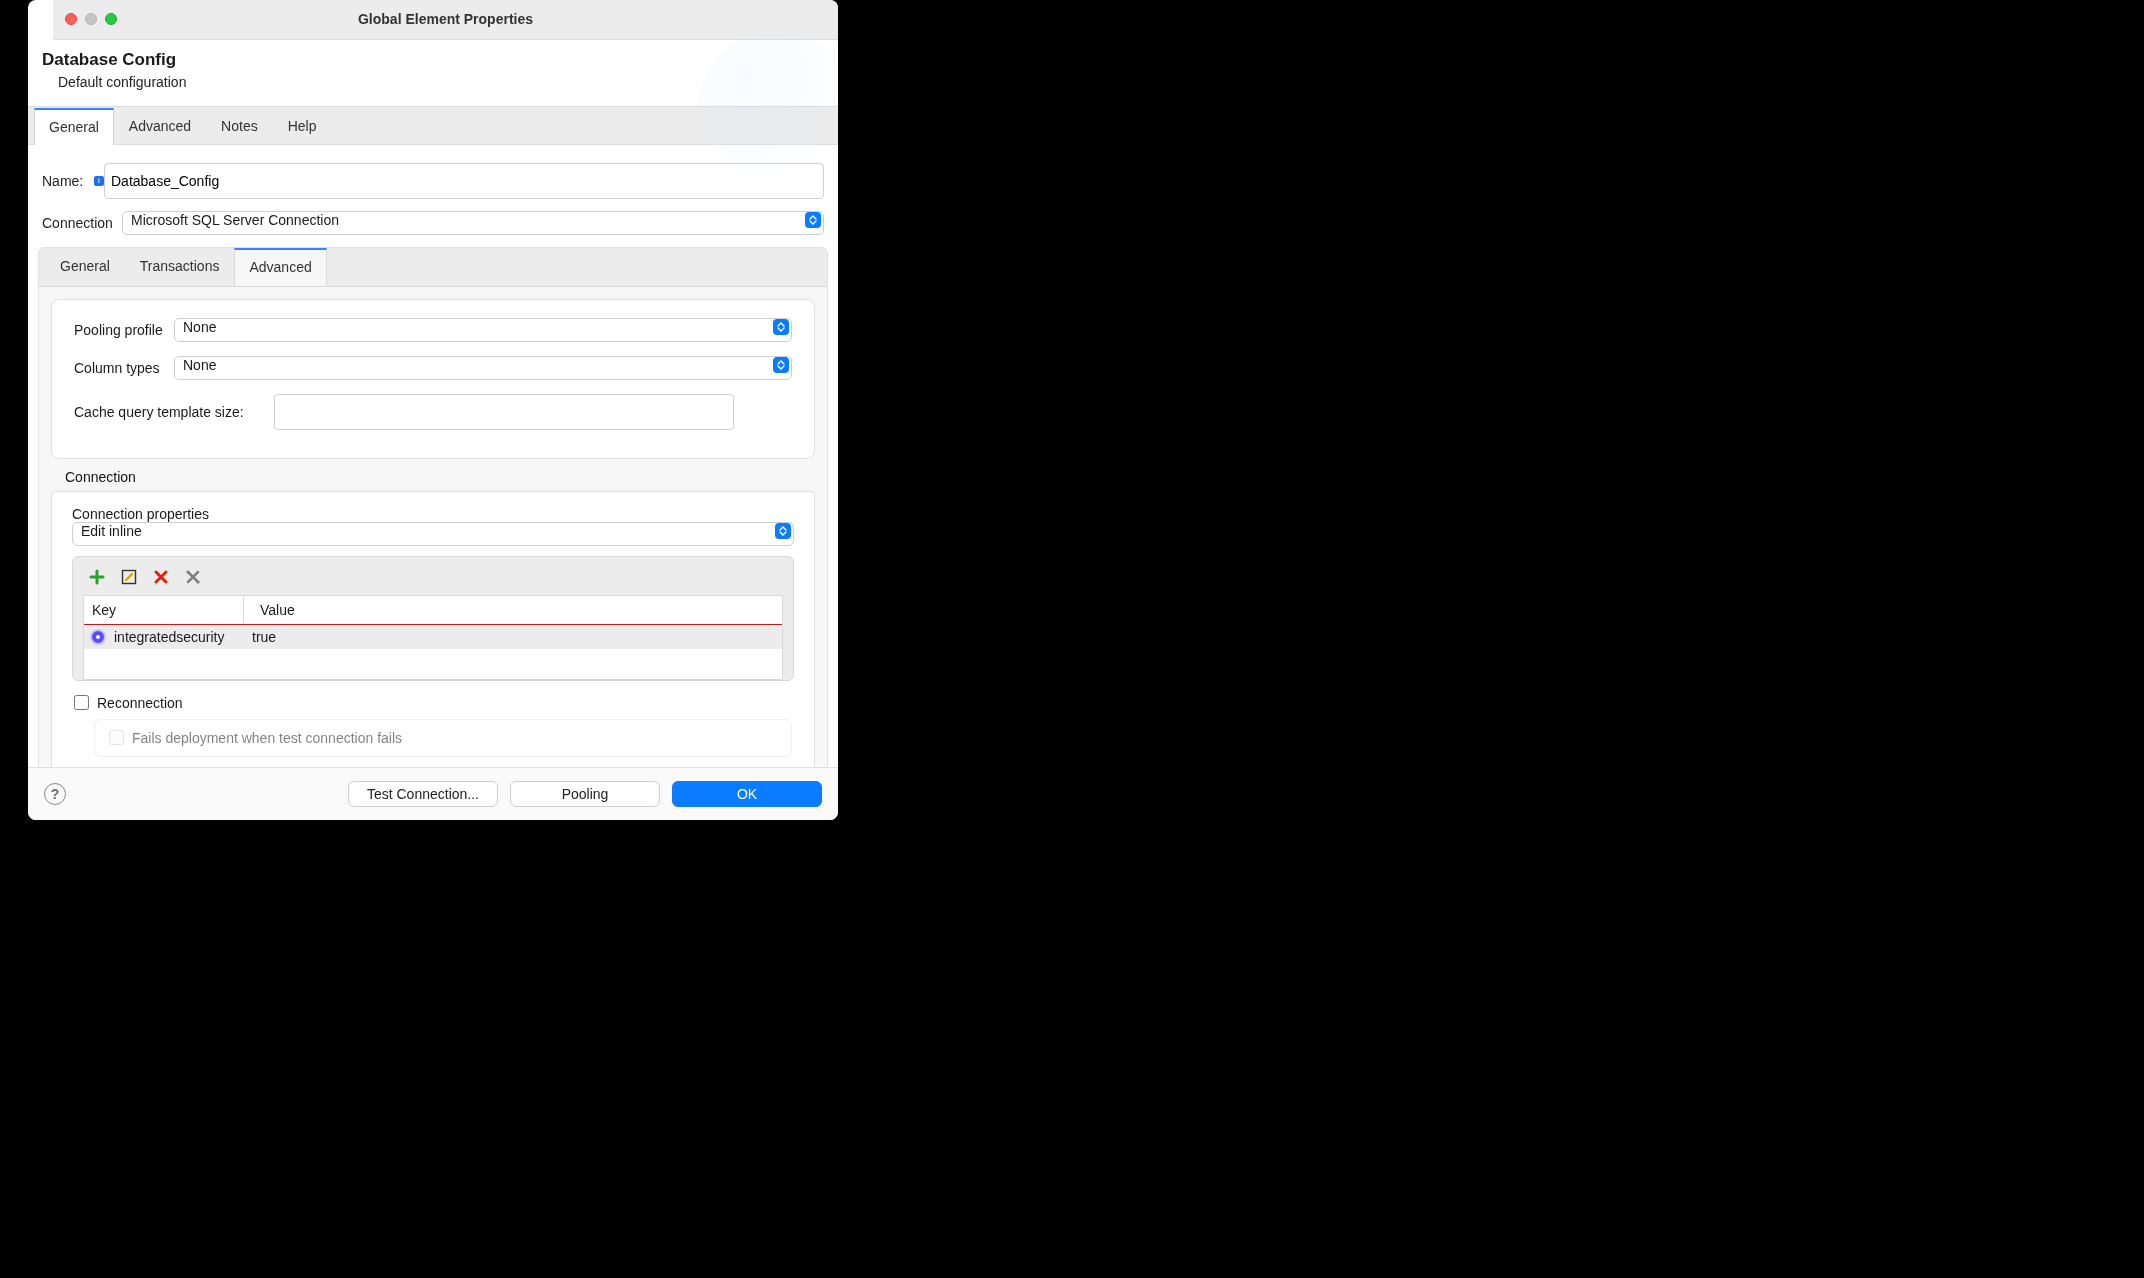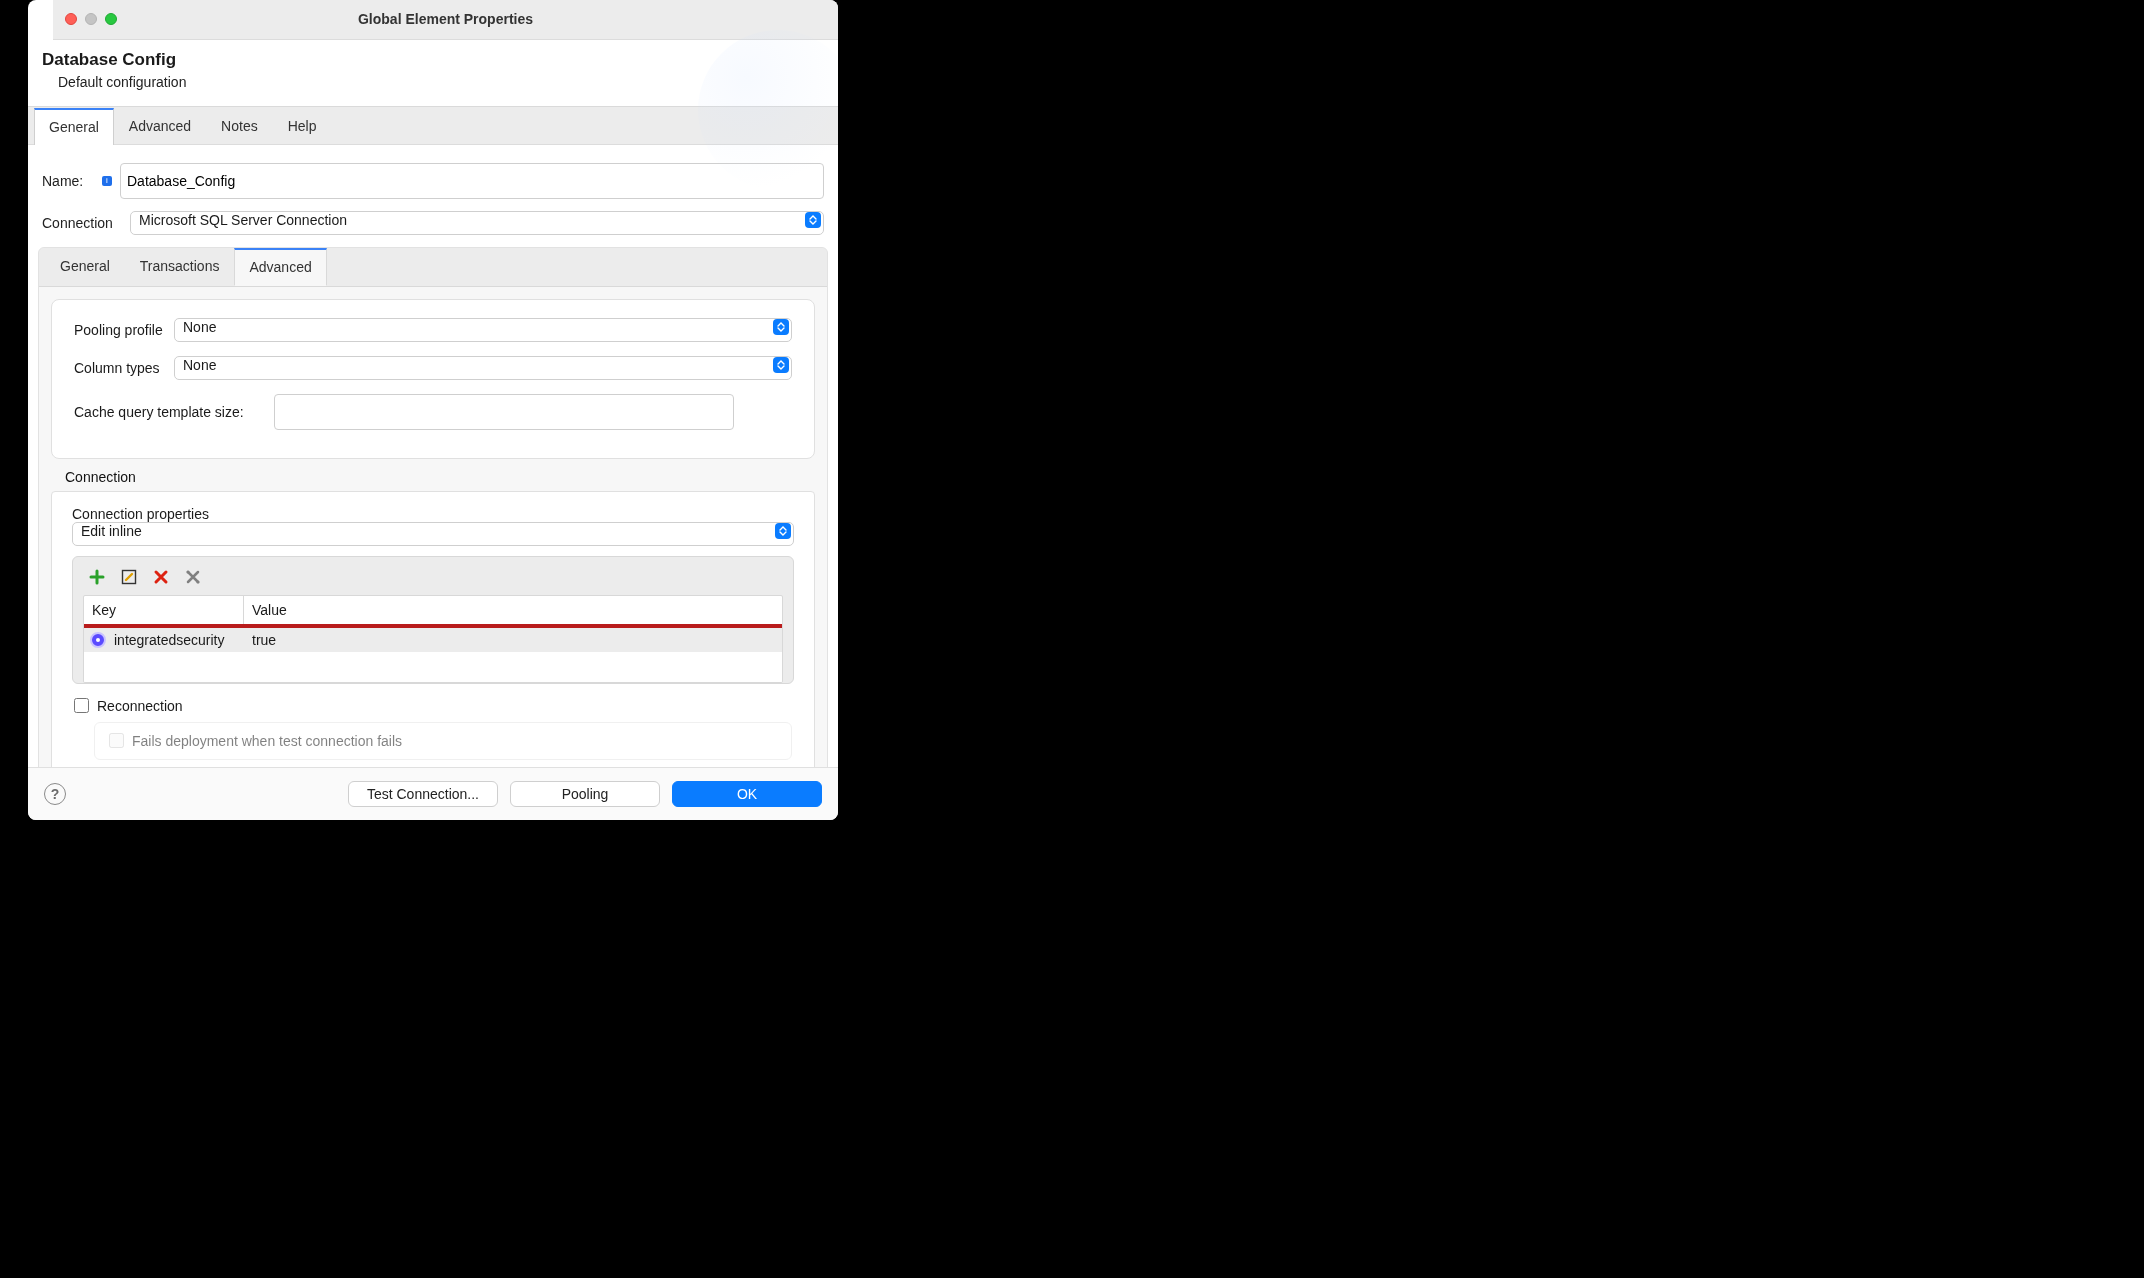--- a/index.html
+++ b/index.html
@@ -89,21 +89,21 @@
   }
 
   .content {
     flex: 1 1 auto;
     background: #fff;
     border-top: 1px solid #dcdcdc;
     padding: 12px 10px;
     overflow: hidden;
   }
 
-  .form-row { display: flex; align-items: center; gap: 8px; margin: 6px 4px 12px 4px; }
+  .form-row { display: flex; align-items: center; gap: 0; margin: 6px 4px 12px 4px; }
   .form-row label { font-size: 14px; color: #222; }
   .name-label { width: 52px; }
   .info-badge {
     width: 10px; height: 10px; background:#1f6feb; color:#fff; font-size:8px;
     border-radius:2px; display:inline-flex; align-items:center; justify-content:center;
   }
   input[type=text].plain {
     flex: 1;
     height: 36px;
     padding: 2px 6px;
@@ -184,21 +184,21 @@
   .subcard .frow label { width: 156px; }
 
   .toolbar-box {
     background:#ececec; border:1px solid #d8d8d8; border-radius:6px;
     margin-top: 10px; padding: 10px 10px 0 10px;
   }
   .tb-icons { display:flex; gap: 12px; padding: 0 4px 8px 4px; }
   .tb-btn { width:20px; height:20px; display:flex; align-items:center; justify-content:center; cursor:default; }
 
   .kv-table { background:#fff; border:1px solid #d8d8d8; border-radius:2px; overflow:hidden; }
-  .kv-head { display:flex; border-bottom:4px solid #b91c1c; }
+  .kv-head { display:flex; border-bottom:1px solid #b91c1c;gap:8px; }
   .kv-head div { padding:6px 8px; font-size:14px; }
   .kv-col-key { width:160px; border-right:1px solid #d8d8d8; }
   .kv-col-val { flex:1; }
   .kv-row { display:flex; align-items:center; background:#ececec; }
   .kv-row .kv-col-key { display:flex; align-items:center; gap:8px; padding:4px 6px; width:160px; border-right:1px solid transparent;}
   .kv-row .kv-col-val { padding:4px 8px; flex:1;}
   .row-icon {
     width:16px; height:16px; border-radius:50%;
     background:#5b4bff; border:2px solid #c9c3ff;
     display:flex; align-items:center; justify-content:center;

